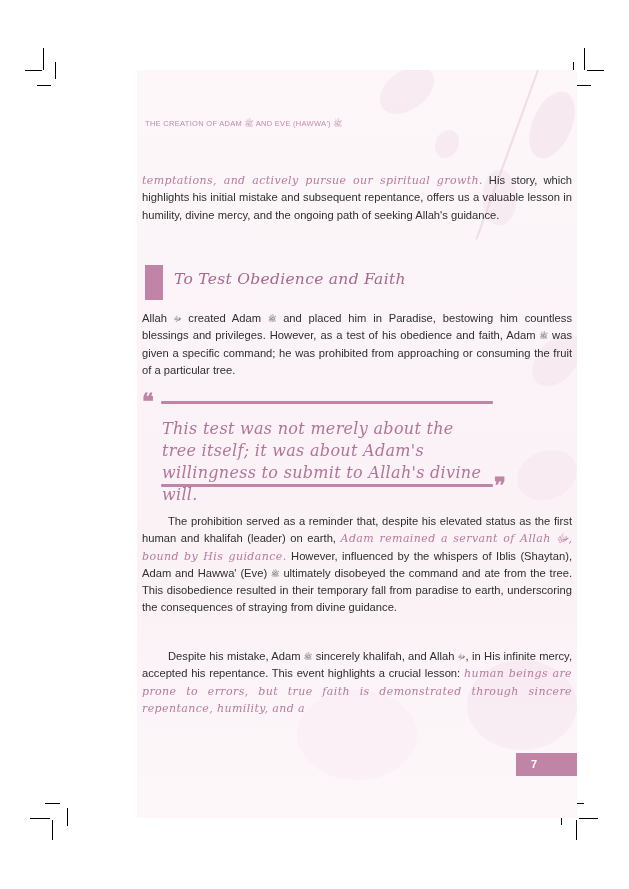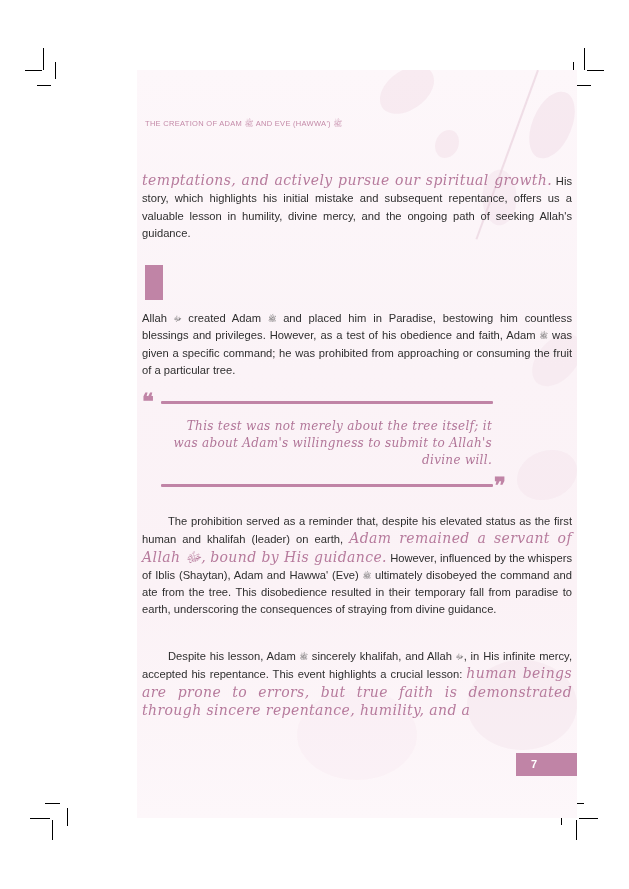--- a/index.html
+++ b/index.html
@@ -29,21 +29,21 @@
     font-size: 7.5px; letter-spacing: 0.3px; color: #c48aa8;
   }
 
   .para {
     position: absolute; left: 5px; width: 430px;
     font-size: 11.2px; line-height: 17.3px; color: #2e2e2e;
     text-align: justify;
   }
   .hand {
     font-family: "DejaVu Serif", serif; font-style: italic;
-    color: #b67a9c; letter-spacing: 0.4px; font-size: 14px;
+    color: #b67a9c; letter-spacing: 0.4px; font-size: 11px;
   }
   .ital { }
   .indent { text-indent: 26px; }
 
   .heading-bar {
     position: absolute; left: 8px; top: 195px; width: 18px; height: 35px;
     background: #c084a6;
   }
   .heading-text {
     position: absolute; left: 37px; top: 200px;
@@ -55,23 +55,23 @@
     position: absolute; left: 5px; top: 320px; font-family: "DejaVu Serif", serif;
     font-weight: bold; font-size: 22px; line-height: 22px; color: #c084a6;
   }
   .quote-close {
     position: absolute; left: 357px; top: 404px; font-family: "DejaVu Serif", serif;
     font-weight: bold; font-size: 22px; line-height: 22px; color: #c084a6;
   }
   .rule { position: absolute; height: 2.5px; background: #c084a6; border-radius: 1px; }
   .quote-text {
     position: absolute; left: 25px; width: 330px; top: 348px;
-    text-align: right;
+    text-align: left;
     font-family: "DejaVu Serif", serif; font-style: italic;
-    font-size: 12px; line-height: 17px; color: #b17598; letter-spacing: 0.3px;
+    font-size: 16px; line-height: 22px; color: #b17598; letter-spacing: 0.3px;
   }
   .page-num {
     position: absolute; left: 379px; top: 683px; width: 61px; height: 23px;
     background: #c084a6; color: #ffffff; font-weight: bold; font-size: 11px;
     line-height: 23px; padding-left: 15px; box-sizing: border-box;
   }
   .glyph { font-size: 7px; color: #555; vertical-align: 1px; }
 </style>
 </head>
 <body>
@@ -108,33 +108,34 @@
   <div class="deco" style="left:330px;top:590px;width:110px;height:90px;border-radius:50%;opacity:0.3;"></div>
   <div class="deco" style="left:160px;top:620px;width:120px;height:90px;border-radius:50%;opacity:0.15;"></div>
 
   <div class="running-head">THE CREATION OF ADAM ﷺ AND EVE (HAWWA') ﷺ</div>
 
   <div class="para" style="top:102px;">
     <span class="hand">temptations, and actively pursue our spiritual growth.</span><span> His story, which highlights his initial mistake and subsequent repentance, offers us a valuable lesson in humility, divine mercy, and the ongoing path of seeking Allah's guidance.</span>
   </div>
 
   <div class="heading-bar"></div>
+  <div class="heading-text">To Test Obedience and Faith</div>
 
   <div class="para" style="top:240px;">
     <span>Allah </span><span class="glyph">ﷻ</span><span> created Adam </span><span class="glyph">ﷺ</span><span> and placed him in Paradise, bestowing him countless blessings and privileges. However, as a test of his obedience and faith, Adam </span><span class="glyph">ﷺ</span><span> was given a specific command; he was prohibited from approaching or consuming the fruit of a particular tree.</span>
   </div>
 
   <div class="quote-open">❝</div>
   <div class="rule" style="left:24px;top:331px;width:332px;"></div>
   <div class="quote-text">This test was not merely about the tree itself; it was about Adam's willingness to submit to Allah's divine will.</div>
   <div class="rule" style="left:24px;top:414px;width:332px;"></div>
   <div class="quote-close">❞</div>
 
   <div class="para indent" style="top:443px;">
     <span>The prohibition served as a reminder that, despite his elevated status as the first human and </span><span class="ital">khalifah</span><span> (leader) on earth, </span><span class="hand">Adam remained a servant of Allah ﷻ, bound by His guidance.</span><span> However, influenced by the whispers of Iblis (Shaytan), Adam and Hawwa' (Eve) </span><span class="glyph">ﷺ</span><span> ultimately disobeyed the command and ate from the tree. This disobedience resulted in their temporary fall from paradise to earth, underscoring the consequences of straying from divine guidance.</span>
   </div>
 
   <div class="para indent" style="top:578px;">
-    <span>Despite his lesson, Adam </span><span class="glyph">ﷺ</span><span> sincerely khalifah, and Allah </span><span class="glyph">ﷻ</span><span>, in His infinite mercy, accepted his repentance. This event highlights a crucial lesson: </span><span class="hand">human beings are prone to errors, but true faith is demonstrated through sincere repentance, humility, and a</span>
+    <span>Despite his mistake, Adam </span><span class="glyph">ﷺ</span><span> sincerely khalifah, and Allah </span><span class="glyph">ﷻ</span><span>, in His infinite mercy, accepted his repentance. This event highlights a crucial lesson: </span><span class="hand">human beings are prone to errors, but true faith is demonstrated through sincere repentance, humility, and a</span>
   </div>
 
   <div class="page-num">7</div>
 </div>
 
 </body></html>

